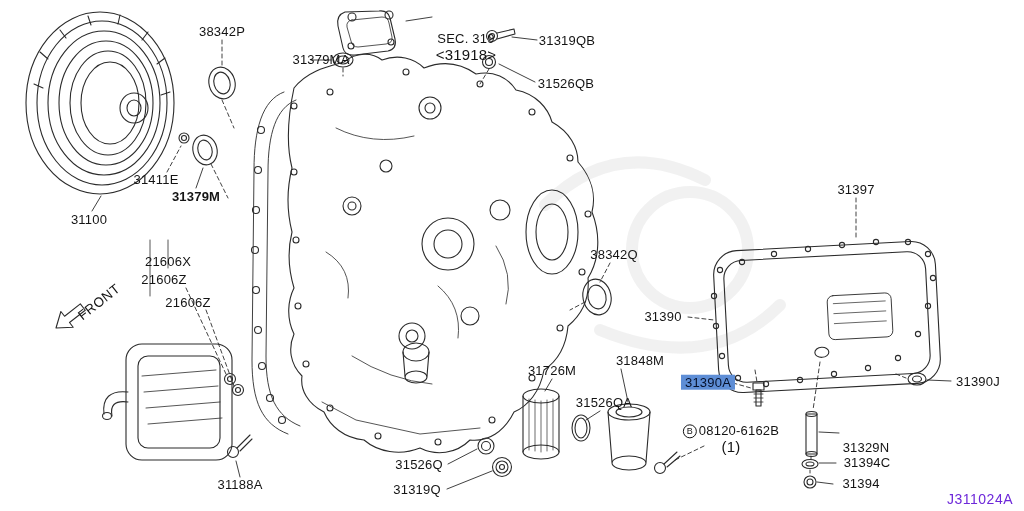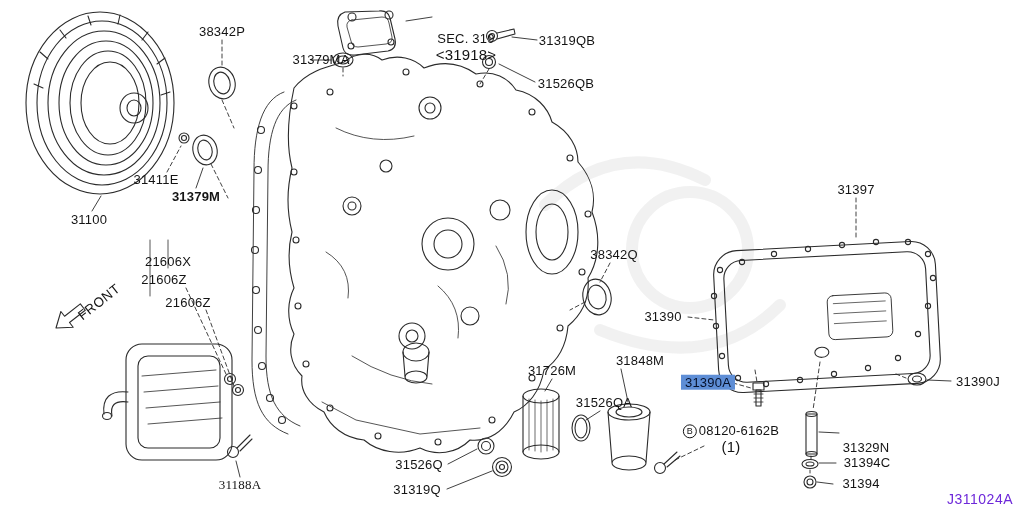--- a/index.html
+++ b/index.html
@@ -296,21 +296,21 @@
       <div class="part-label" style="left: 663px; top: 317px;"><span class="l1">31390</span></div>
       <div class="part-label" style="left: 552px; top: 371px;"><span class="l1">31726M</span></div>
       <div class="part-label" style="left: 611px; top: 361px; margin-left: 29px;"><span class="l1">31848M</span></div>
       <div class="part-label" style="left: 604px; top: 403px;"><span class="l1">31526QA</span></div>
       <div class="part-label highlight" style="left: 708px; top: 383px;"><span class="l1">31390A</span></div>
       <div class="part-label" style="left: 978px; top: 382px;"><span class="l1">31390J</span></div>
       <div class="part-label" style="left: 866px; top: 433px; margin-top: 15px;"><span class="l1">31329N</span></div>
       <div class="part-label" style="left: 731px; top: 440px;"><span class="circ">B</span><span class="l1">08120-6162B</span><div class="l2">(1)</div></div>
       <div class="part-label" style="left: 867px; top: 463px;"><span class="l1">31394C</span></div>
       <div class="part-label" style="left: 861px; top: 484px;"><span class="l1">31394</span></div>
-      <div class="part-label" style="left: 240px; top: 485px; font-family: Liberation Serif, serif;"><span class="l1">31188A</span></div>
+      <div class="part-label" style="left: 240px; top: 485px;"><span class="l1">31188A</span></div>
       <div class="part-label" style="left: 419px; top: 465px;"><span class="l1">31526Q</span></div>
       <div class="part-label" style="left: 417px; top: 490px;"><span class="l1">31319Q</span></div>
     </div>
 
   <div class="front-label" style="left:99px;top:302px;">FRONT</div>
 
   <div class="diagram-code">J311024A</div>
 </div>
 
 </body></html>

